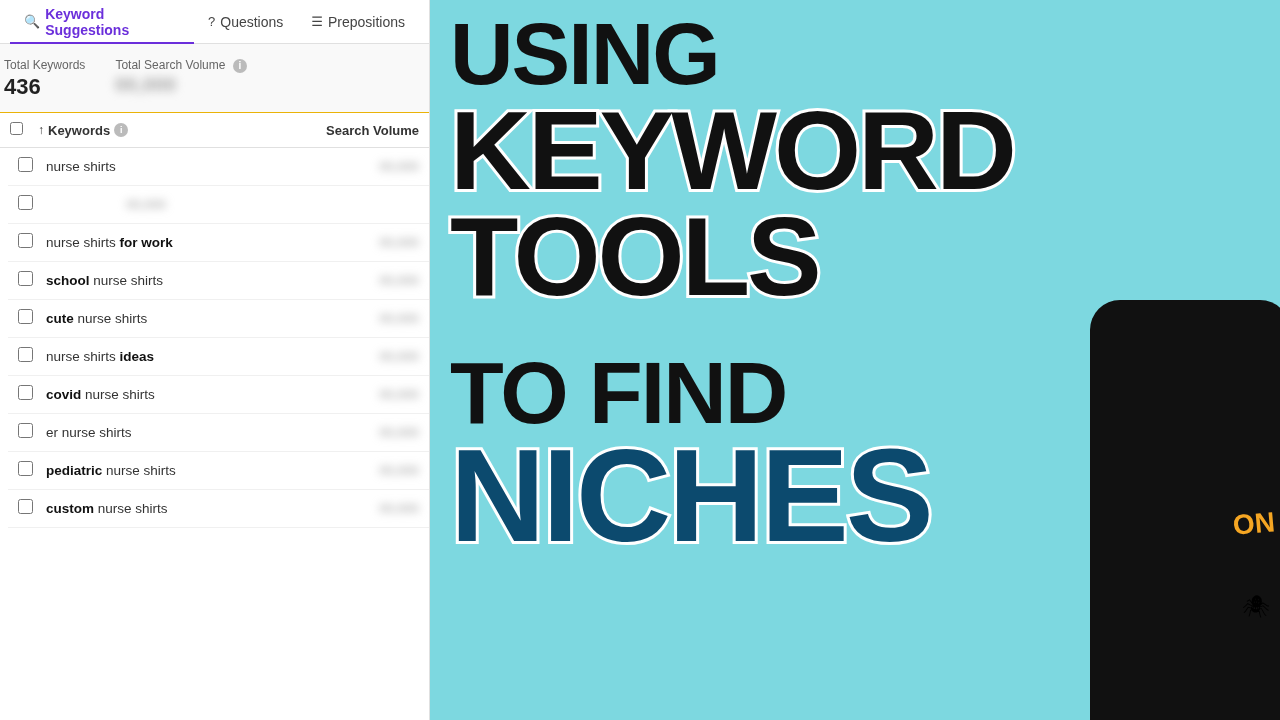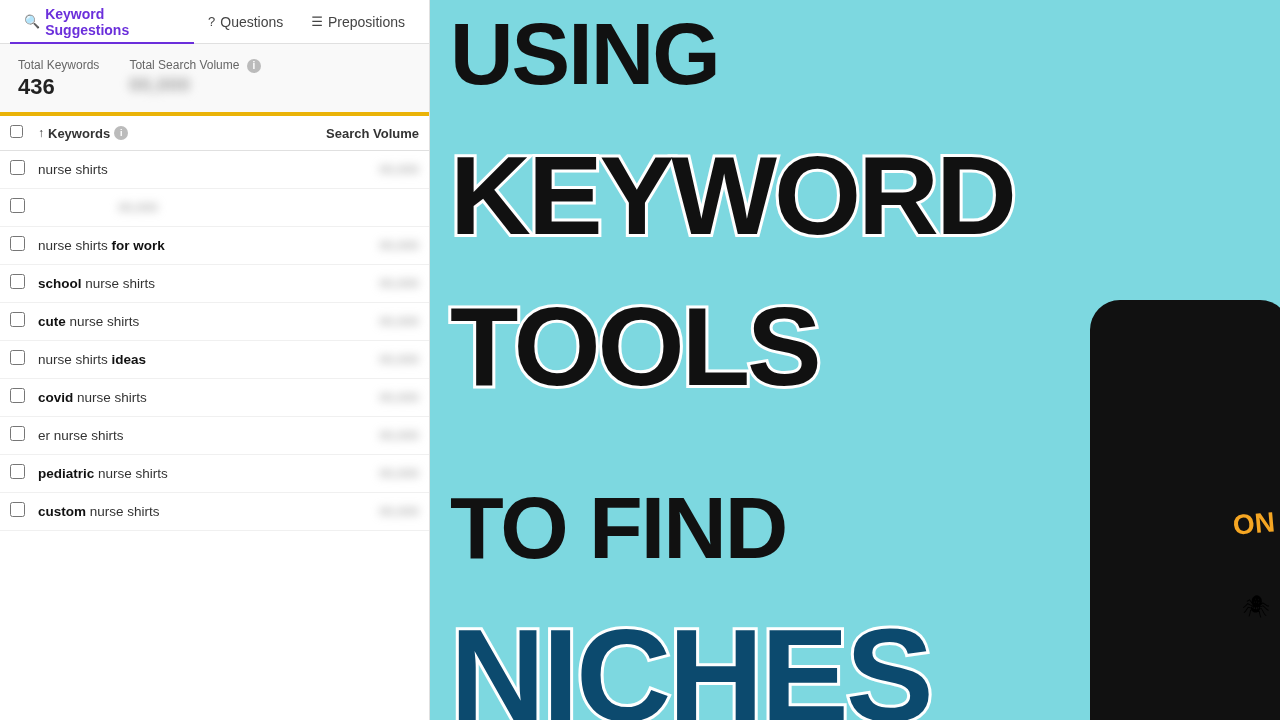--- a/index.html
+++ b/index.html
@@ -49,23 +49,23 @@
       background: #6b2fdb;
     }
     .tab-icon {
       font-size: 13px;
     }
 
     
     .stats {
       display: flex;
       gap: 30px;
-      padding: 14px 18px 12px;
+      padding: 14px 4px 12px;
       background: #f9f9f9;
-      border-bottom: 4px solid #eab308;
+      border-bottom: 1px solid #eab308;
     }
     .stat-item {}
     .stat-label {
       font-size: 12px;
       color: #666;
       margin-bottom: 2px;
     }
     .stat-value {
       font-size: 22px;
       font-weight: 700;
@@ -133,20 +133,21 @@
       text-align: right;
       font-size: 13px;
       font-weight: 600;
       color: #333;
     }
 
     
     .table-body {
       flex: 1;
       overflow-y: auto;
+      padding-left: 8px;
     }
     .table-row {
       display: flex;
       align-items: center;
       padding: 9px 10px;
       border-bottom: 1px solid #f0f0f0;
     }
     .row-check {
       width: 28px;
       min-width: 28px;
@@ -184,21 +185,20 @@
       justify-content: center;
     }
     .thumbnail-text {
       position: absolute;
       top: 0; left: 0; right: 0; bottom: 0;
       display: flex;
       flex-direction: column;
       align-items: flex-start;
       justify-content: flex-start;
       padding: 10px 20px;
-      gap: 45px;
     }
     .using-text {
       font-size: 88px;
       font-weight: 900;
       color: #111;
       line-height: 1;
       letter-spacing: -2px;
       font-family: 'Arial Black', Arial, sans-serif;
     }
     .keyword-text {

